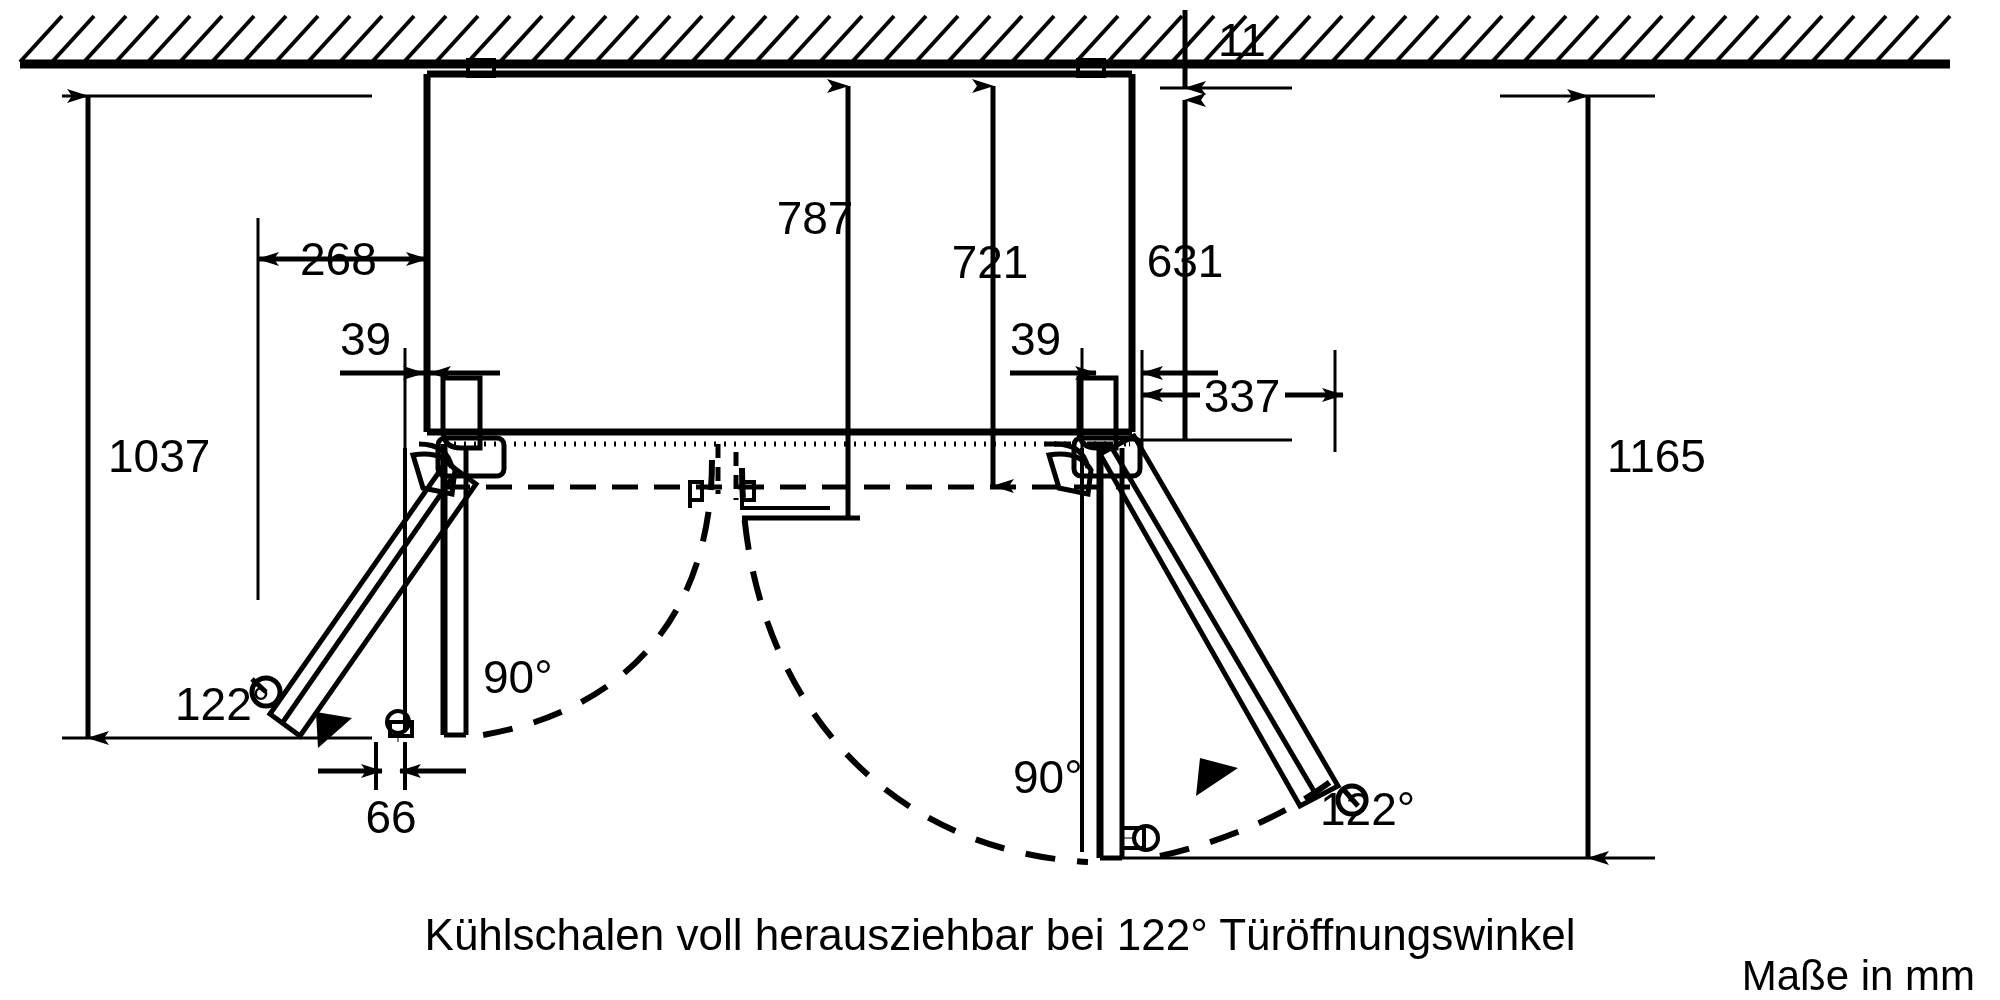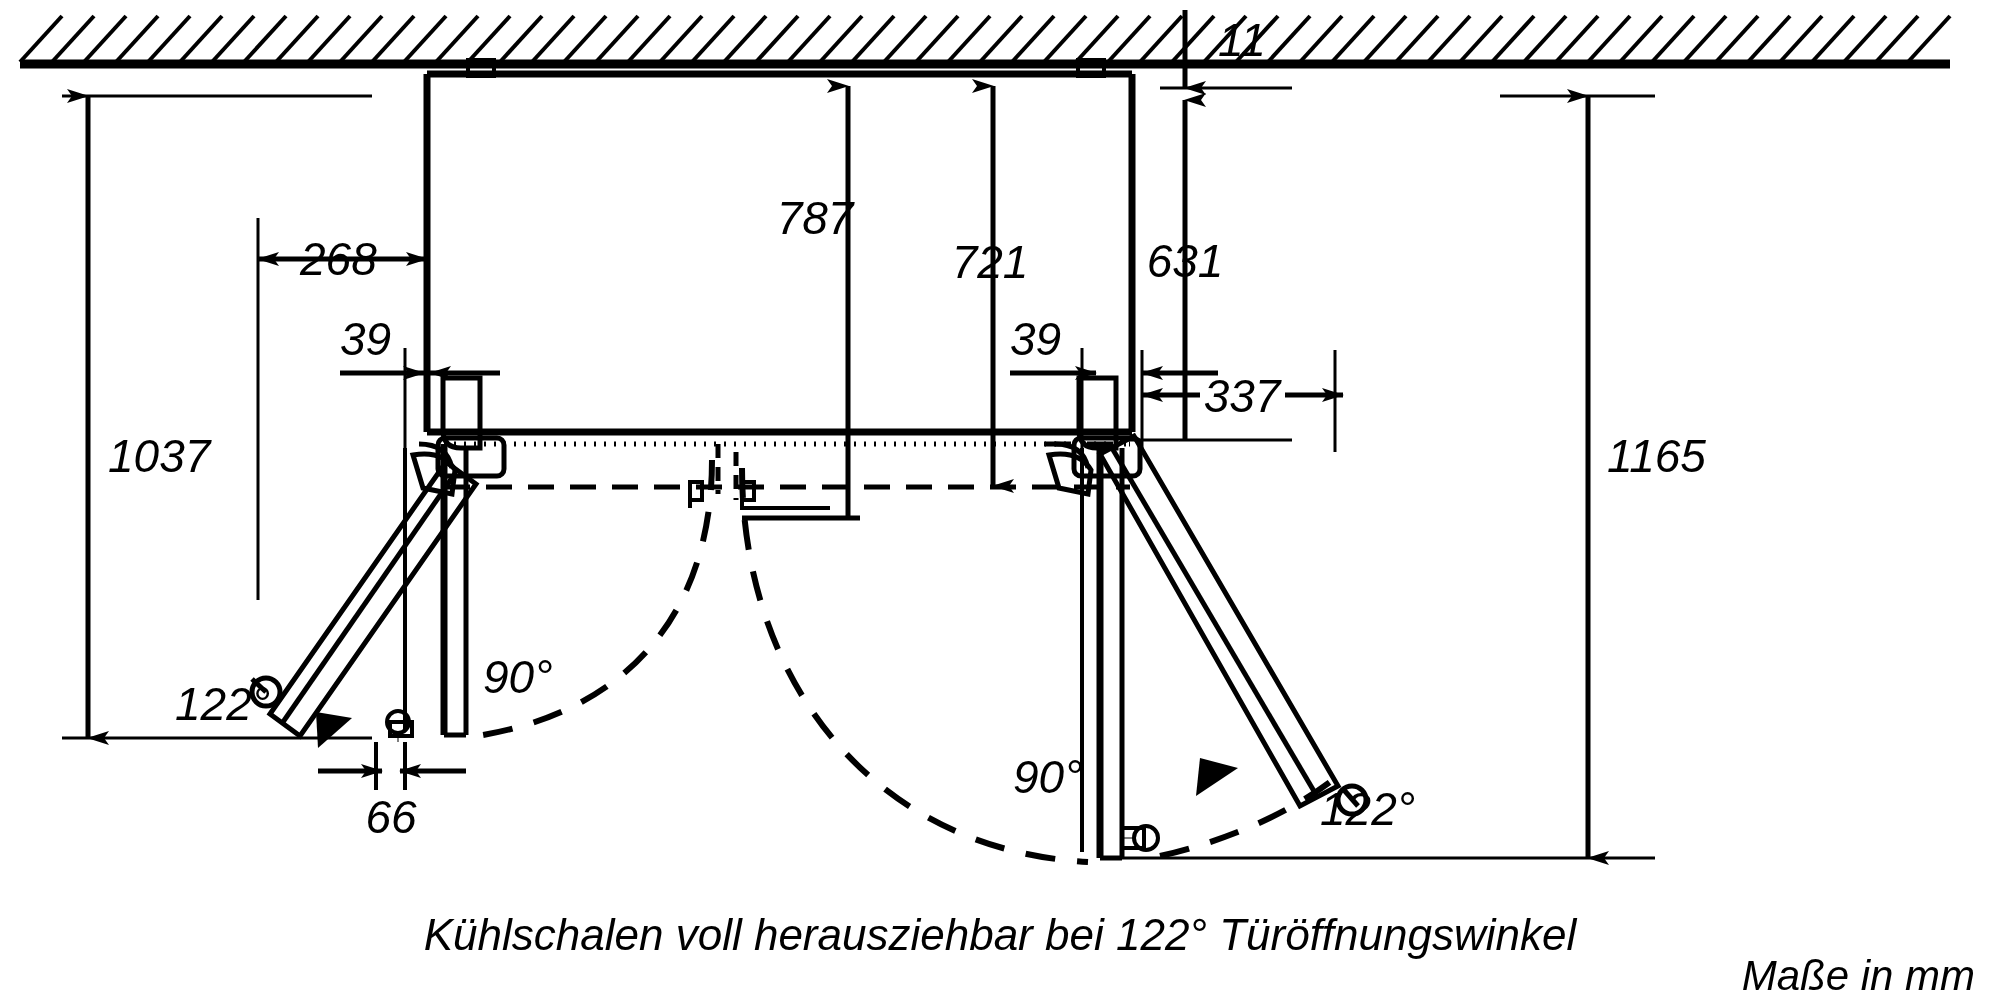--- a/index.html
+++ b/index.html
@@ -9,21 +9,20 @@
   }
   body {
     font-family: "Liberation Sans", sans-serif;
   }
   #root {
     position: relative;
     width: 2000px;
     height: 1000px;
     background: #ffffff;
     overflow: hidden;
-    font-style: italic;
   }
   #drawing {
     position: absolute;
     left: 0; top: 0;
     width: 2000px;
     height: 1000px;
   }
   .dim-text {
     font-family: "Liberation Sans", sans-serif;
     font-size: 46px;

